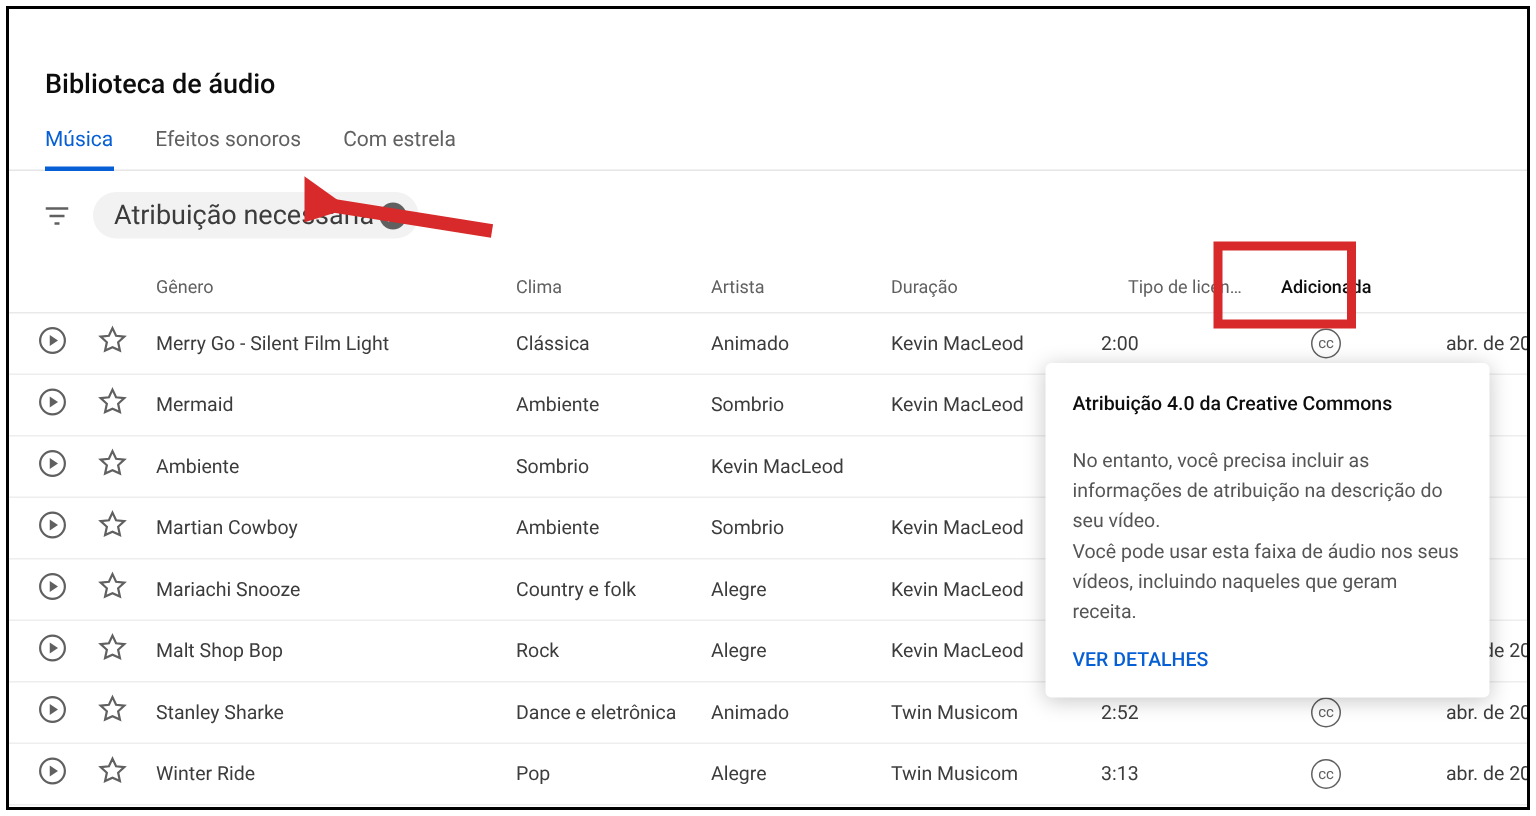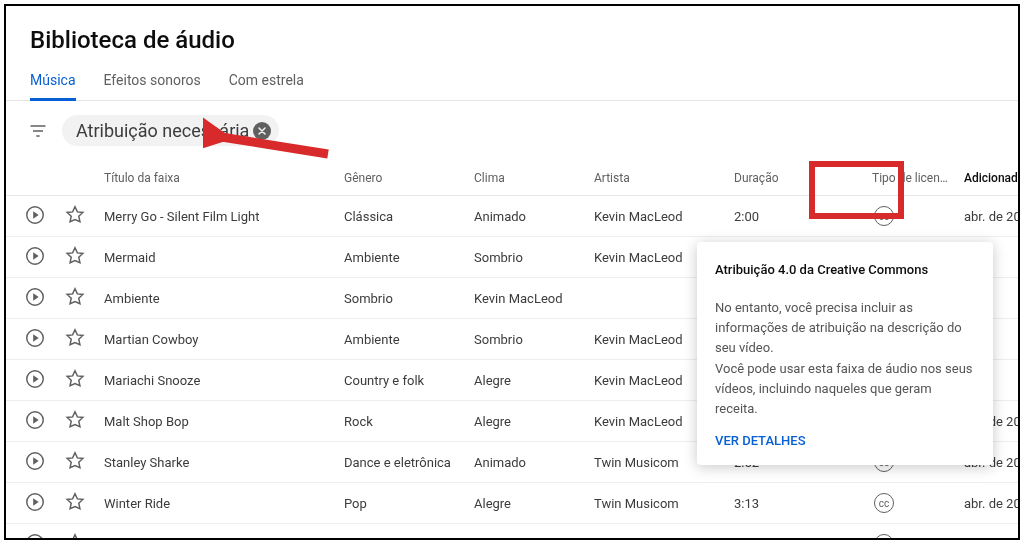--- a/index.html
+++ b/index.html
@@ -1,18 +1,18 @@
 <!DOCTYPE html>
 <html><head>
 <meta charset="utf-8">
 <style>
 *{box-sizing:border-box;margin:0;padding:0}
 body{font-family:Roboto,Arial,sans-serif;font-size:13px;color:#0d0d0d;background:#fff;padding:4px}
 .frame{border:2px solid #000;width:1016px;height:536px;position:relative;overflow:hidden}
-.page-title{font-size:24px;font-weight:500;padding:20px 24px 18px}
+.page-title{font-size:18px;font-weight:500;padding:40px 24px 18px}
 .tabs{display:flex;gap:28px;padding:0 24px;border-bottom:1px solid #e5e5e5}
 .tab{padding:0 0 12px;font-size:14px;color:#606060;cursor:pointer;position:relative}
 .tab.active{color:#065fd4;font-weight:400}
 .tab.active::after{content:"";position:absolute;left:0;right:0;bottom:-1px;height:3px;background:#065fd4}
 .filter-bar{display:flex;align-items:center;padding:14px 22px;gap:14px}
 .filter-ic{width:20px;height:20px;color:#606060}
 .chip{display:inline-flex;align-items:center;background:#f2f2f2;border-radius:16px;padding:5px 8px 5px 14px;gap:4px;font-size:18px;color:#3c3c3c}
 .chip-x{width:18px;height:18px;border-radius:50%;background:#606060;display:flex;align-items:center;justify-content:center;cursor:pointer}
 .chip-x svg{width:12px;height:12px;fill:#f2f2f2}
 .thead,.trow{display:grid;grid-template-columns:40px 40px 240px 130px 120px 140px 120px 110px 80px;align-items:center;padding:0 18px}
@@ -49,21 +49,20 @@
         <svg viewBox="0 0 24 24">
             <path d="M18 6L6 18M6 6l12 12" stroke="#f2f2f2" stroke-width="3" stroke-linecap="round"></path>
           </svg>
       </span>
     </span>
   </div>
 
   <div class="thead">
     <span></span>
       <span></span>
-    <span>Título da faixa</span>
     <span>Gênero</span>
     <span>Clima</span>
     <span>Artista</span>
     <span>Duração</span>
     <span style="padding-left:18px">Tipo de licen…</span>
     <span class="sort">
       <span>Adicionada</span>
 
     </span>
   </div>

